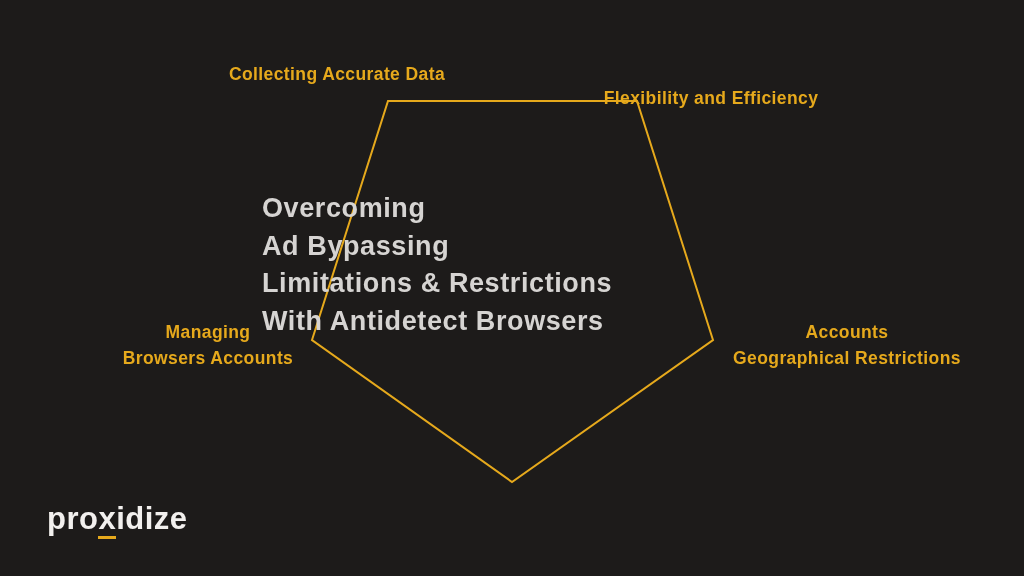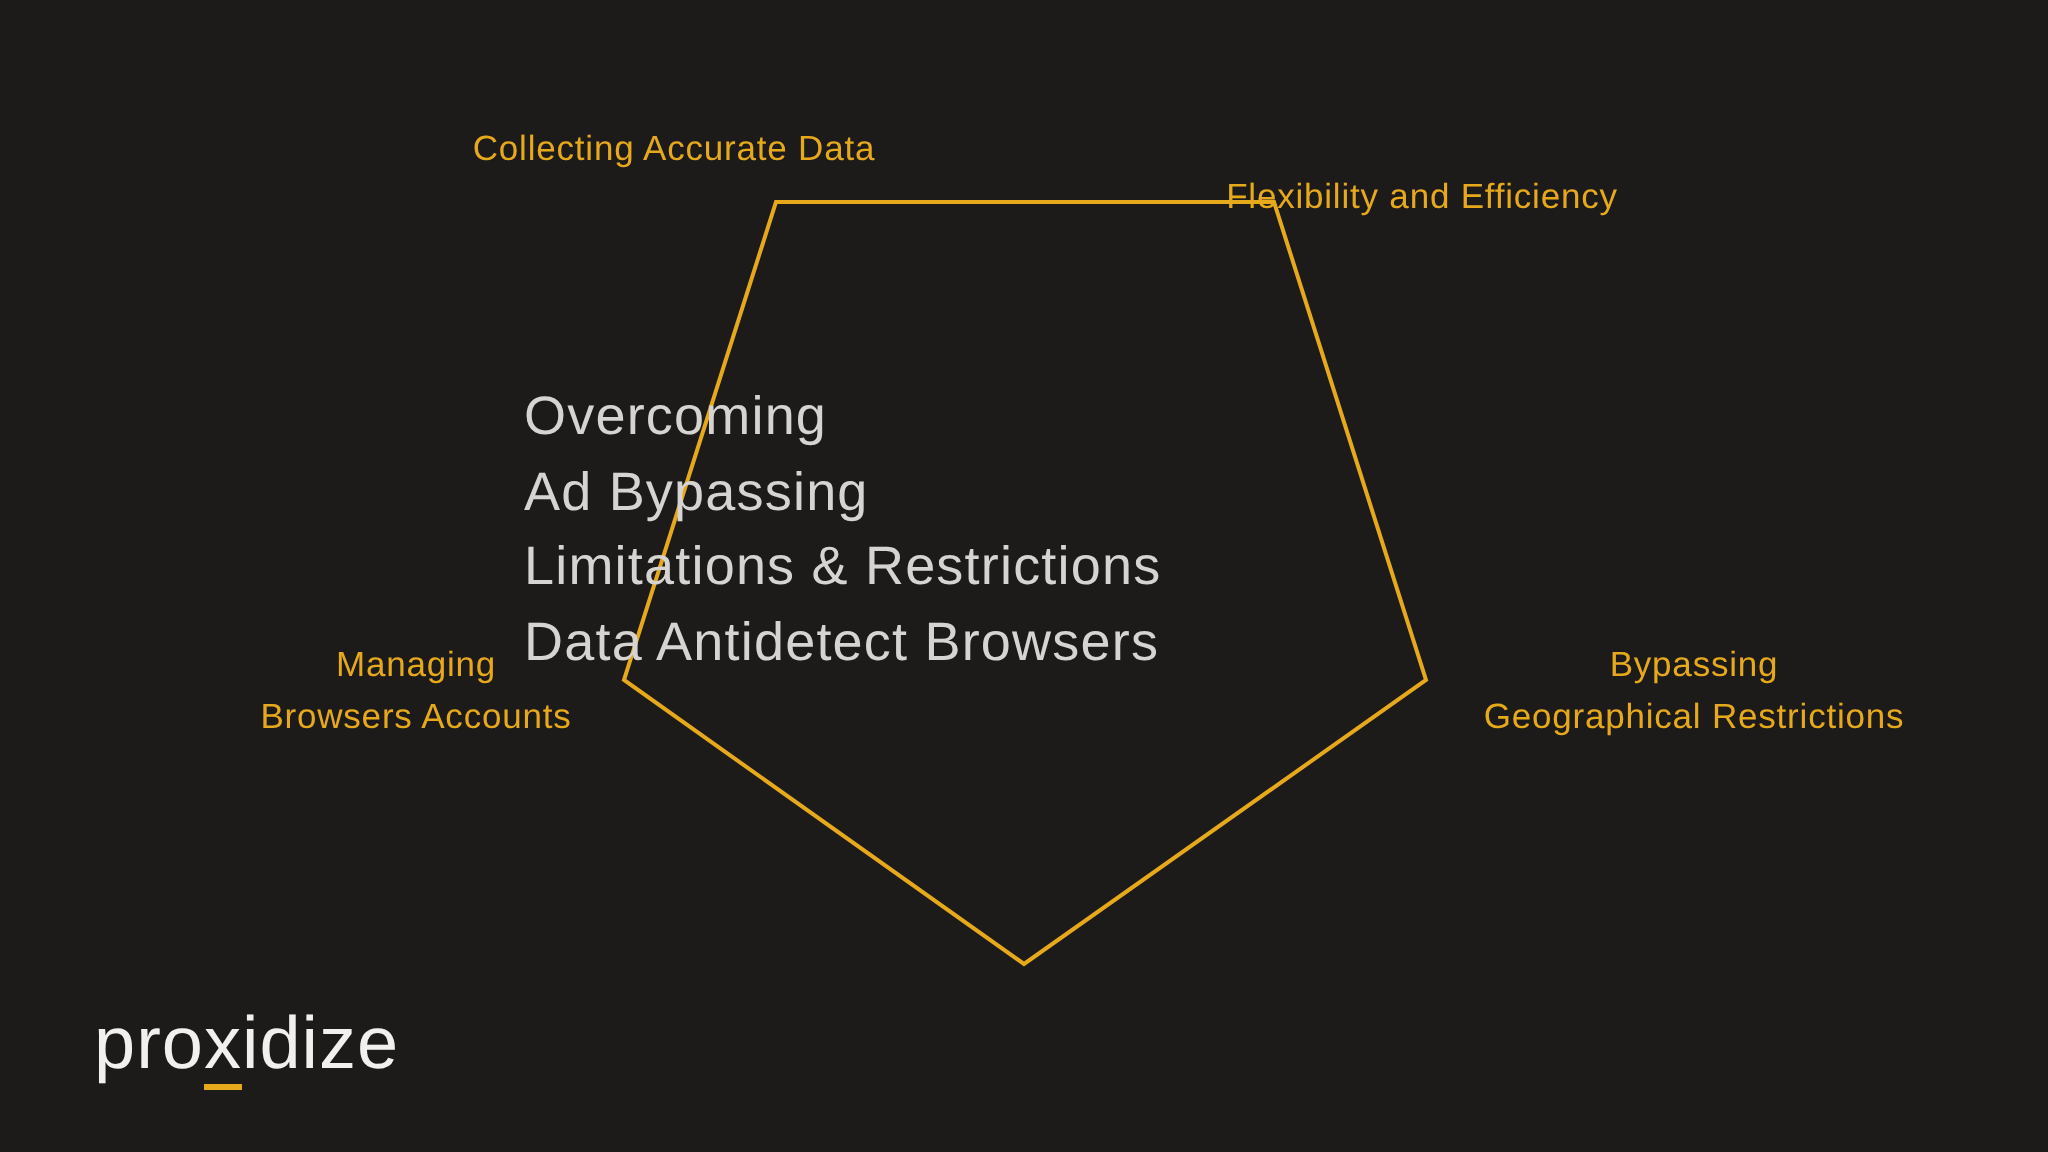--- a/index.html
+++ b/index.html
@@ -13,20 +13,21 @@
   body {
     background: var(--bg);
     font-family: "Liberation Sans", sans-serif;
     overflow: hidden;
   }
   .stage {
     position: relative;
     width: 1024px;
     height: 576px;
     background: var(--bg);
+    font-weight: bold;
   }
   .pentagon-svg {
     position: absolute;
     inset: 0;
     width: 1024px;
     height: 576px;
   }
   .label {
     position: absolute;
     width: 320px;
@@ -50,21 +51,21 @@
     color: var(--center-text);
     font-size: 27px;
     line-height: 37.5px;
     letter-spacing: 0.6px;
   }
   .logo {
     position: absolute;
     left: 47px;
     top: 501px;
     color: var(--logo);
-    font-size: 37px;
+    font-size: 31px;
     letter-spacing: 0.5px;
   }
   .logo-x {
     display: inline-block;
     border-bottom: 3px solid var(--accent);
     line-height: 1.05;
   }
 </style>
 </head>
 <body>
@@ -82,29 +83,29 @@
   <div class="label label-top-right">
     <span>Flexibility and Efficiency</span>
   </div>
 
   <div class="label label-left">
     <div>Managing</div>
     <div>Browsers Accounts</div>
   </div>
 
   <div class="label label-right">
-    <div>Bypassing</div>
+    <div>Accounts</div>
     <div>Geographical Restrictions</div>
   </div>
 
 
   <div class="center-text">
     <div>Overcoming</div>
     <div>Ad Bypassing</div>
     <div>Limitations &amp; Restrictions</div>
-    <div>Data Antidetect Browsers</div>
+    <div>With Antidetect Browsers</div>
   </div>
 
   <div class="logo">
     <span>pro</span><span class="logo-x">x</span><span>idize</span>
   </div>
 
 </div>
 
 </body></html>

